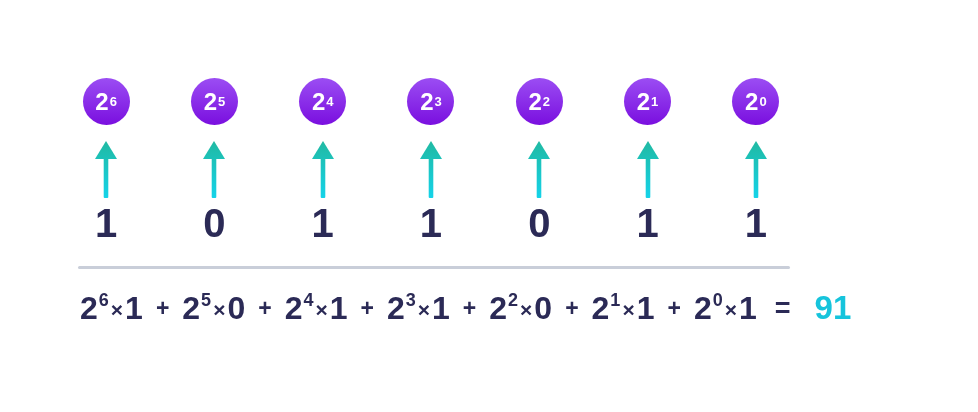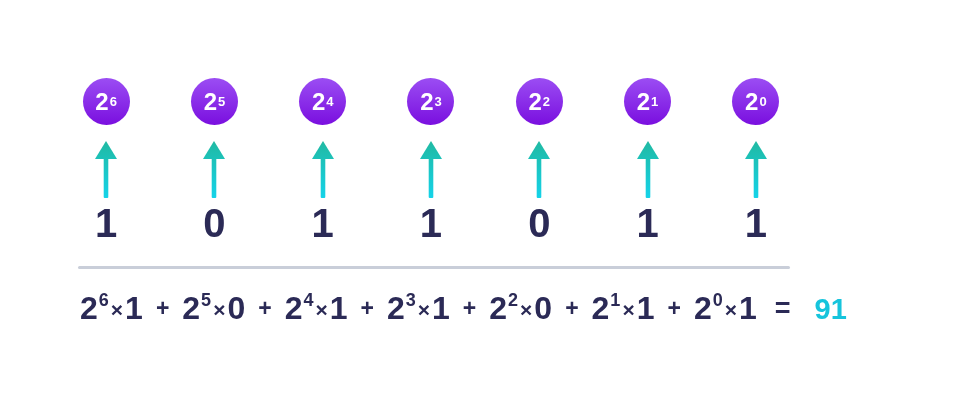--- a/index.html
+++ b/index.html
@@ -73,21 +73,21 @@
     white-space: nowrap;
     font-weight: 600;
     font-size: 32px;
     line-height: 40px;
     color: var(--navy, #2b2a56);
   }
   .equation .texp  { font-size: 18px; line-height: 0; vertical-align: 13px; margin-left: 1px; }
   .equation .ttimes{ font-size: 21px; vertical-align: 2px; margin: 0 2px; }
   .equation .plus  { font-size: 23px; vertical-align: 3px; margin: 0 13px; }
   .equation .equals{ font-size: 27px; vertical-align: 2px; margin: 0 24px 0 18px; }
-  .equation .result{ font-size: 29px; color: var(--result, #16c4dc); }
+  .equation .result{ font-size: 33px; color: var(--result, #16c4dc); }
 
   
   #arrowGradient .stop-top    { stop-color: var(--arrow-top, #21b9a1); }
   #arrowGradient .stop-bottom { stop-color: var(--arrow-bottom, #14d3e9); }
 </style>
 </head>
 <body>
 
 <svg width="0" height="0" style="position:absolute" aria-hidden="true">
   <defs>

